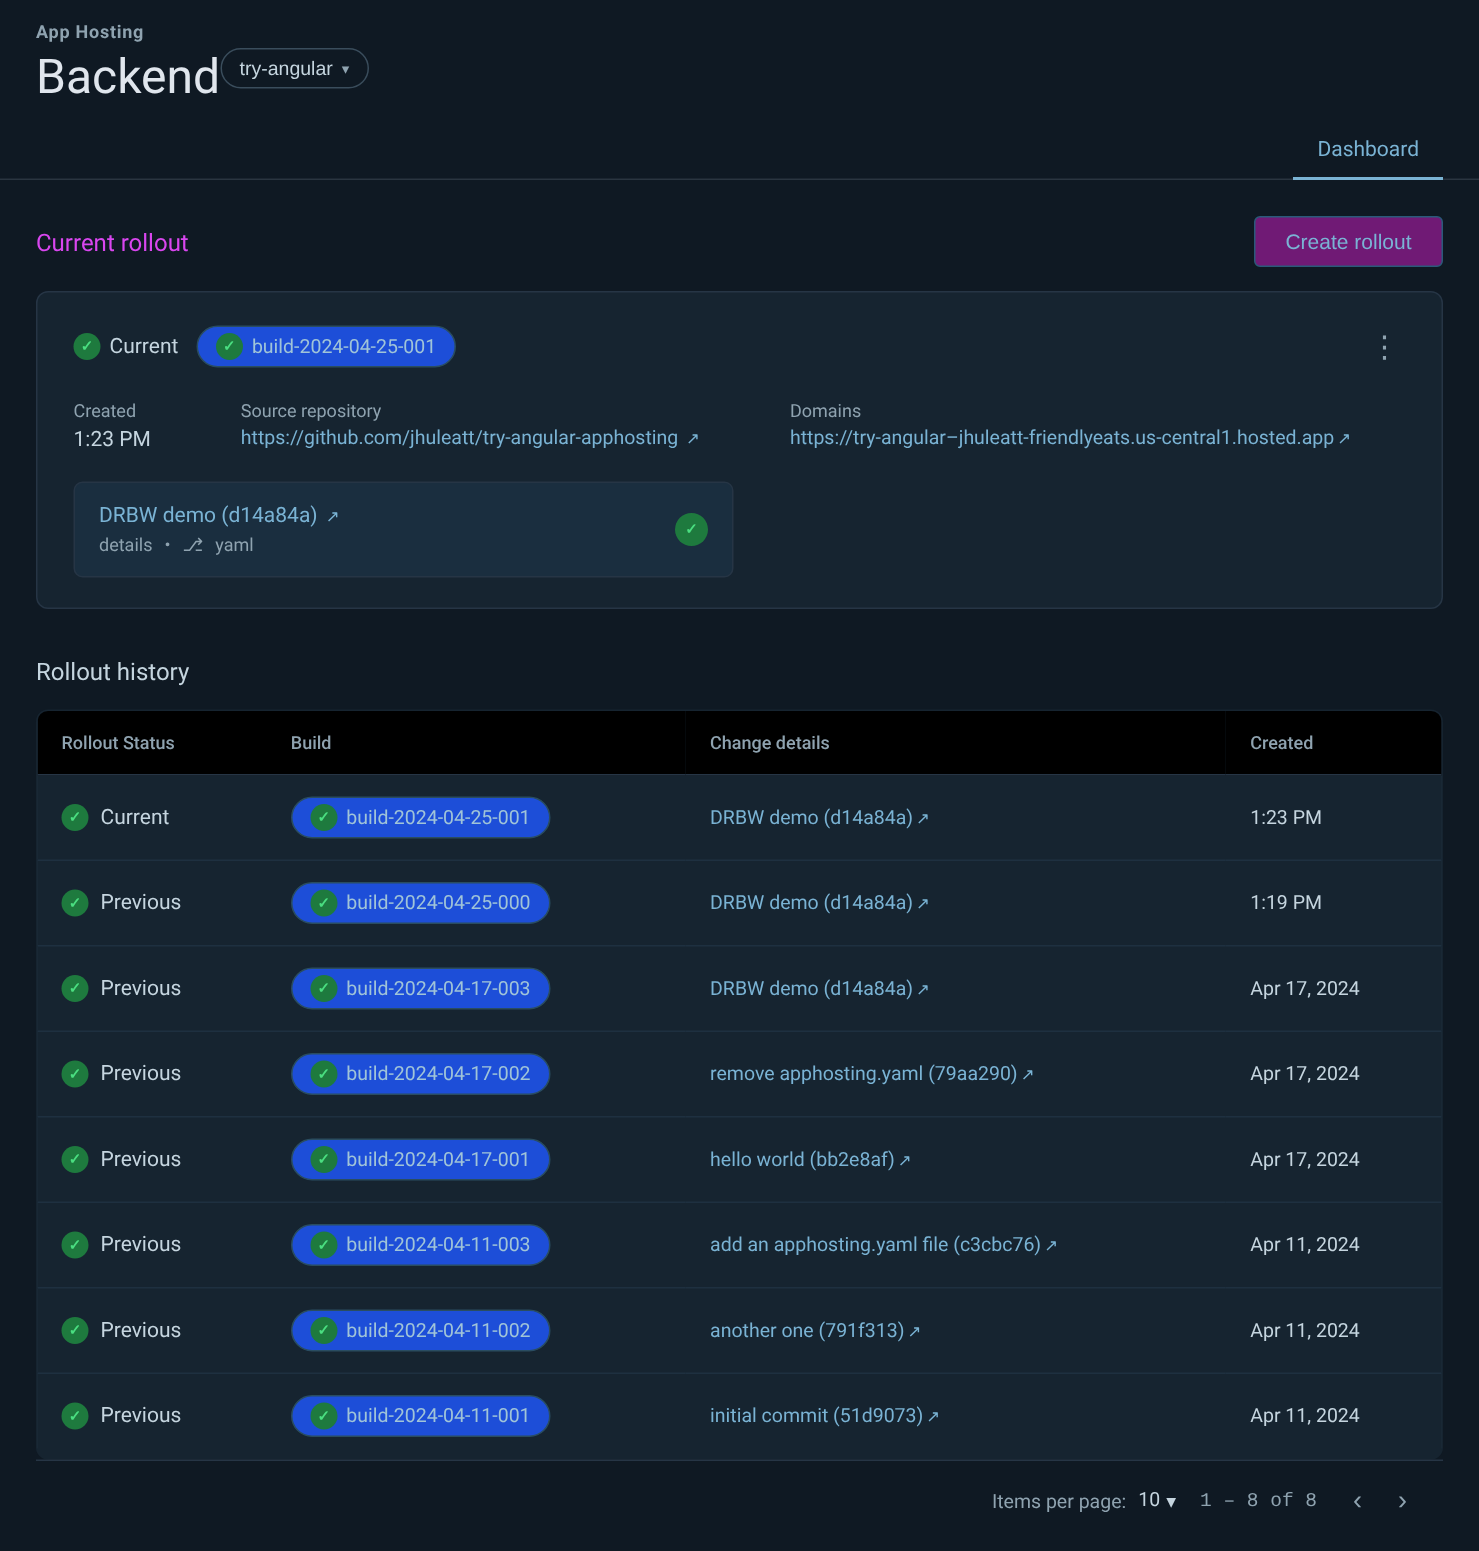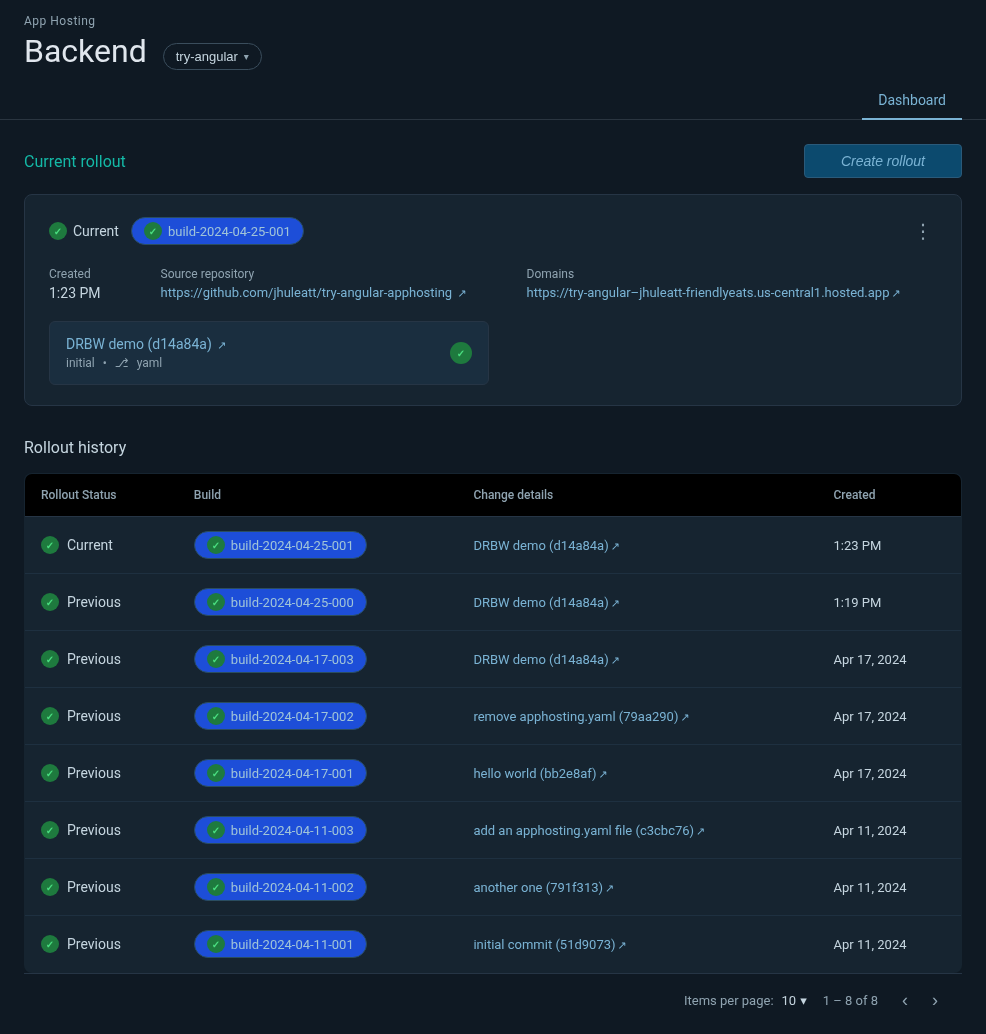--- a/index.html
+++ b/index.html
@@ -15,26 +15,26 @@
       background-color: #0f1923;
       padding: 14px 24px 0 24px;
       border-bottom: 1px solid #2a3540;
     }
 
     .app-hosting-label {
       font-size: 12px;
       color: #8fa3b0;
       letter-spacing: 0.5px;
       margin-bottom: 4px;
+      font-weight: bold;
     }
 
     .backend-row {
       display: flex;
-      align-items: flex-end;
-      gap: 16px;
+      align-items: flex-start;
       margin-bottom: 12px;
     }
 
     .backend-title {
       font-size: 32px;
       font-weight: 400;
       color: #e0e6ed;
     }
 
     .branch-selector {
@@ -81,33 +81,32 @@
 
     .section-header {
       display: flex;
       align-items: center;
       justify-content: space-between;
       margin-bottom: 16px;
     }
 
     .section-title {
       font-size: 16px;
-      color: #14b8a6;
+      color: #d946ef;
     }
 
     .create-rollout-btn {
-      background-color: #0c4a6e;
+      background-color: #701a75;
       color: #7ab3d4;
       border: 1px solid #2a5a7a;
       border-radius: 4px;
-      padding: 8px 36px;
+      padding: 8px 20px;
       font-size: 14px;
       cursor: pointer;
       white-space: nowrap;
-      font-style: italic;
     }
 
     .current-rollout-card {
       background-color: #162430;
       border: 1px solid #263545;
       border-radius: 8px;
       padding: 20px 24px;
       margin-bottom: 32px;
     }
 
@@ -313,20 +312,21 @@
       align-items: center;
       gap: 4px;
       color: #c5d5df;
       font-size: 13px;
       cursor: pointer;
     }
 
     .page-info {
       font-size: 13px;
       color: #8fa3b0;
+      font-family: Liberation Mono, monospace;
     }
 
     .page-nav {
       display: flex;
       gap: 8px;
     }
 
     .page-nav-btn {
       background: transparent;
       border: none;
@@ -402,21 +402,21 @@
       </div>
     </div>
 
     <div class="commit-card">
       <div class="commit-info">
         <a class="commit-link" href="#">
           <span>DRBW demo (d14a84a)</span>
           <span class="external-icon">↗</span>
         </a>
         <div class="commit-meta">
-          <span>initial</span>
+          <span>details</span>
           <span>•</span>
           <span class="branch-icon">⎇</span>
           <span>yaml</span>
         </div>
       </div>
       <span class="green-circle" style="width:22px;height:22px;"></span>
     </div>
   </div>
 
   <div class="rollout-history-title">Rollout history</div>

